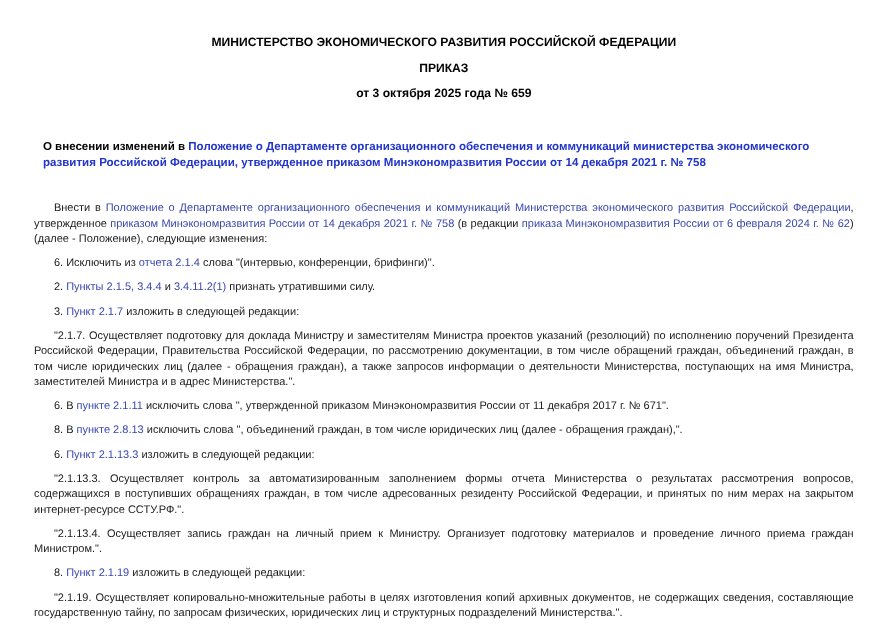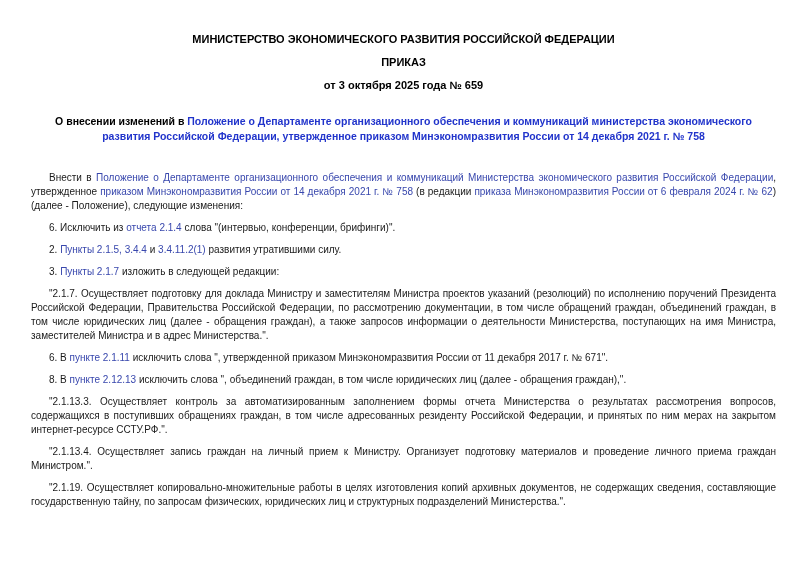--- a/index.html
+++ b/index.html
@@ -9,23 +9,23 @@
     height: 571px;
     box-sizing: border-box;
     padding: 33px 31px 0 31px;
     background: #ffffff;
     font-family: "Liberation Sans", "DejaVu Sans", sans-serif;
     color: #111111;
     overflow: hidden;
   }
   .doc-header { text-align: center; font-weight: bold; color: #000000; }
   .doc-header .h-line { font-size: 11px; line-height: 13px; margin: 0 0 10px 0; }
-  .doc-header .h-line:last-child { margin-bottom: 22px; }
+  .doc-header .h-line:last-child { margin-bottom: 34px; }
   .doc-title {
-    text-align: center;
+    text-align: left;
     font-weight: bold;
     font-size: 10.5px;
     line-height: 15px;
     margin: 0 8px 27px 8px;
     color: #000000;
   }
   .doc-body p {
     font-size: 10px;
     line-height: 14px;
     margin: 2px 0 8px 0;
@@ -44,22 +44,24 @@
     <div class="h-line">МИНИСТЕРСТВО ЭКОНОМИЧЕСКОГО РАЗВИТИЯ РОССИЙСКОЙ ФЕДЕРАЦИИ</div>
     <div class="h-line">ПРИКАЗ</div>
     <div class="h-line">от 3 октября 2025 года № 659</div>
   </div>
 
   <div class="doc-title"><span>О внесении изменений в </span><span class="lnk">Положение о Департаменте организационного обеспечения и коммуникаций министерства экономического развития Российской Федерации, утвержденное приказом Минэкономразвития России от 14 декабря 2021 г. № 758</span></div>
 
   <div class="doc-body">
       <p><span>Внести в </span><span class="lnk">Положение о Департаменте организационного обеспечения и коммуникаций Министерства экономического развития Российской Федерации</span><span>, утвержденное </span><span class="lnk">приказом Минэкономразвития России от 14 декабря 2021 г. № 758</span><span> (в редакции </span><span class="lnk">приказа Минэкономразвития России от 6 февраля 2024 г. № 62</span><span>) (далее - Положение), следующие изменения:</span></p>
       <p><span>6. Исключить из </span><span class="lnk">отчета 2.1.4</span><span> слова "(интервью, конференции, брифинги)".</span></p>
-      <p><span>2. </span><span class="lnk">Пункты 2.1.5, 3.4.4</span><span> и </span><span class="lnk">3.4.11.2(1)</span><span> развития утратившими силу.</span></p>
-      <p><span>3. </span><span class="lnk">Пункты 2.1.7</span><span> изложить в следующей редакции:</span></p>
+      <p><span>2. </span><span class="lnk">Пункты 2.1.5, 3.4.4</span><span> и </span><span class="lnk">3.4.11.2(1)</span><span> признать утратившими силу.</span></p>
+      <p><span>3. </span><span class="lnk">Пункт 2.1.7</span><span> изложить в следующей редакции:</span></p>
       <p><span>"2.1.7. Осуществляет подготовку для доклада Министру и заместителям Министра проектов указаний (резолюций) по исполнению поручений Президента Российской Федерации, Правительства Российской Федерации, по рассмотрению документации, в том числе обращений граждан, объединений граждан, в том числе юридических лиц (далее - обращения граждан), а также запросов информации о деятельности Министерства, поступающих на имя Министра, заместителей Министра и в адрес Министерства.".</span></p>
       <p><span>6. В </span><span class="lnk">пункте 2.1.11</span><span> исключить слова ", утвержденной приказом Минэкономразвития России от 11 декабря 2017 г. № 671".</span></p>
-      <p><span>8. В </span><span class="lnk">пункте 2.12.13</span><span> исключить слова ", объединений граждан, в том числе юридических лиц (далее - обращения граждан),".</span></p>
+      <p><span>8. В </span><span class="lnk">пункте 2.8.13</span><span> исключить слова ", объединений граждан, в том числе юридических лиц (далее - обращения граждан),".</span></p>
+      <p><span>6. </span><span class="lnk">Пункт 2.1.13.3</span><span> изложить в следующей редакции:</span></p>
       <p><span>"2.1.13.3. Осуществляет контроль за автоматизированным заполнением формы отчета Министерства о результатах рассмотрения вопросов, содержащихся в поступивших обращениях граждан, в том числе адресованных резиденту Российской Федерации, и принятых по ним мерах на закрытом интернет-ресурсе ССТУ.РФ.".</span></p>
       <p><span>"2.1.13.4. Осуществляет запись граждан на личный прием к Министру. Организует подготовку материалов и проведение личного приема граждан Министром.".</span></p>
+      <p><span>8. </span><span class="lnk">Пункт 2.1.19</span><span> изложить в следующей редакции:</span></p>
       <p><span>"2.1.19. Осуществляет копировально-множительные работы в целях изготовления копий архивных документов, не содержащих сведения, составляющие государственную тайну, по запросам физических, юридических лиц и структурных подразделений Министерства.".</span></p>
     </div>
 </div>
 
 </body></html>

